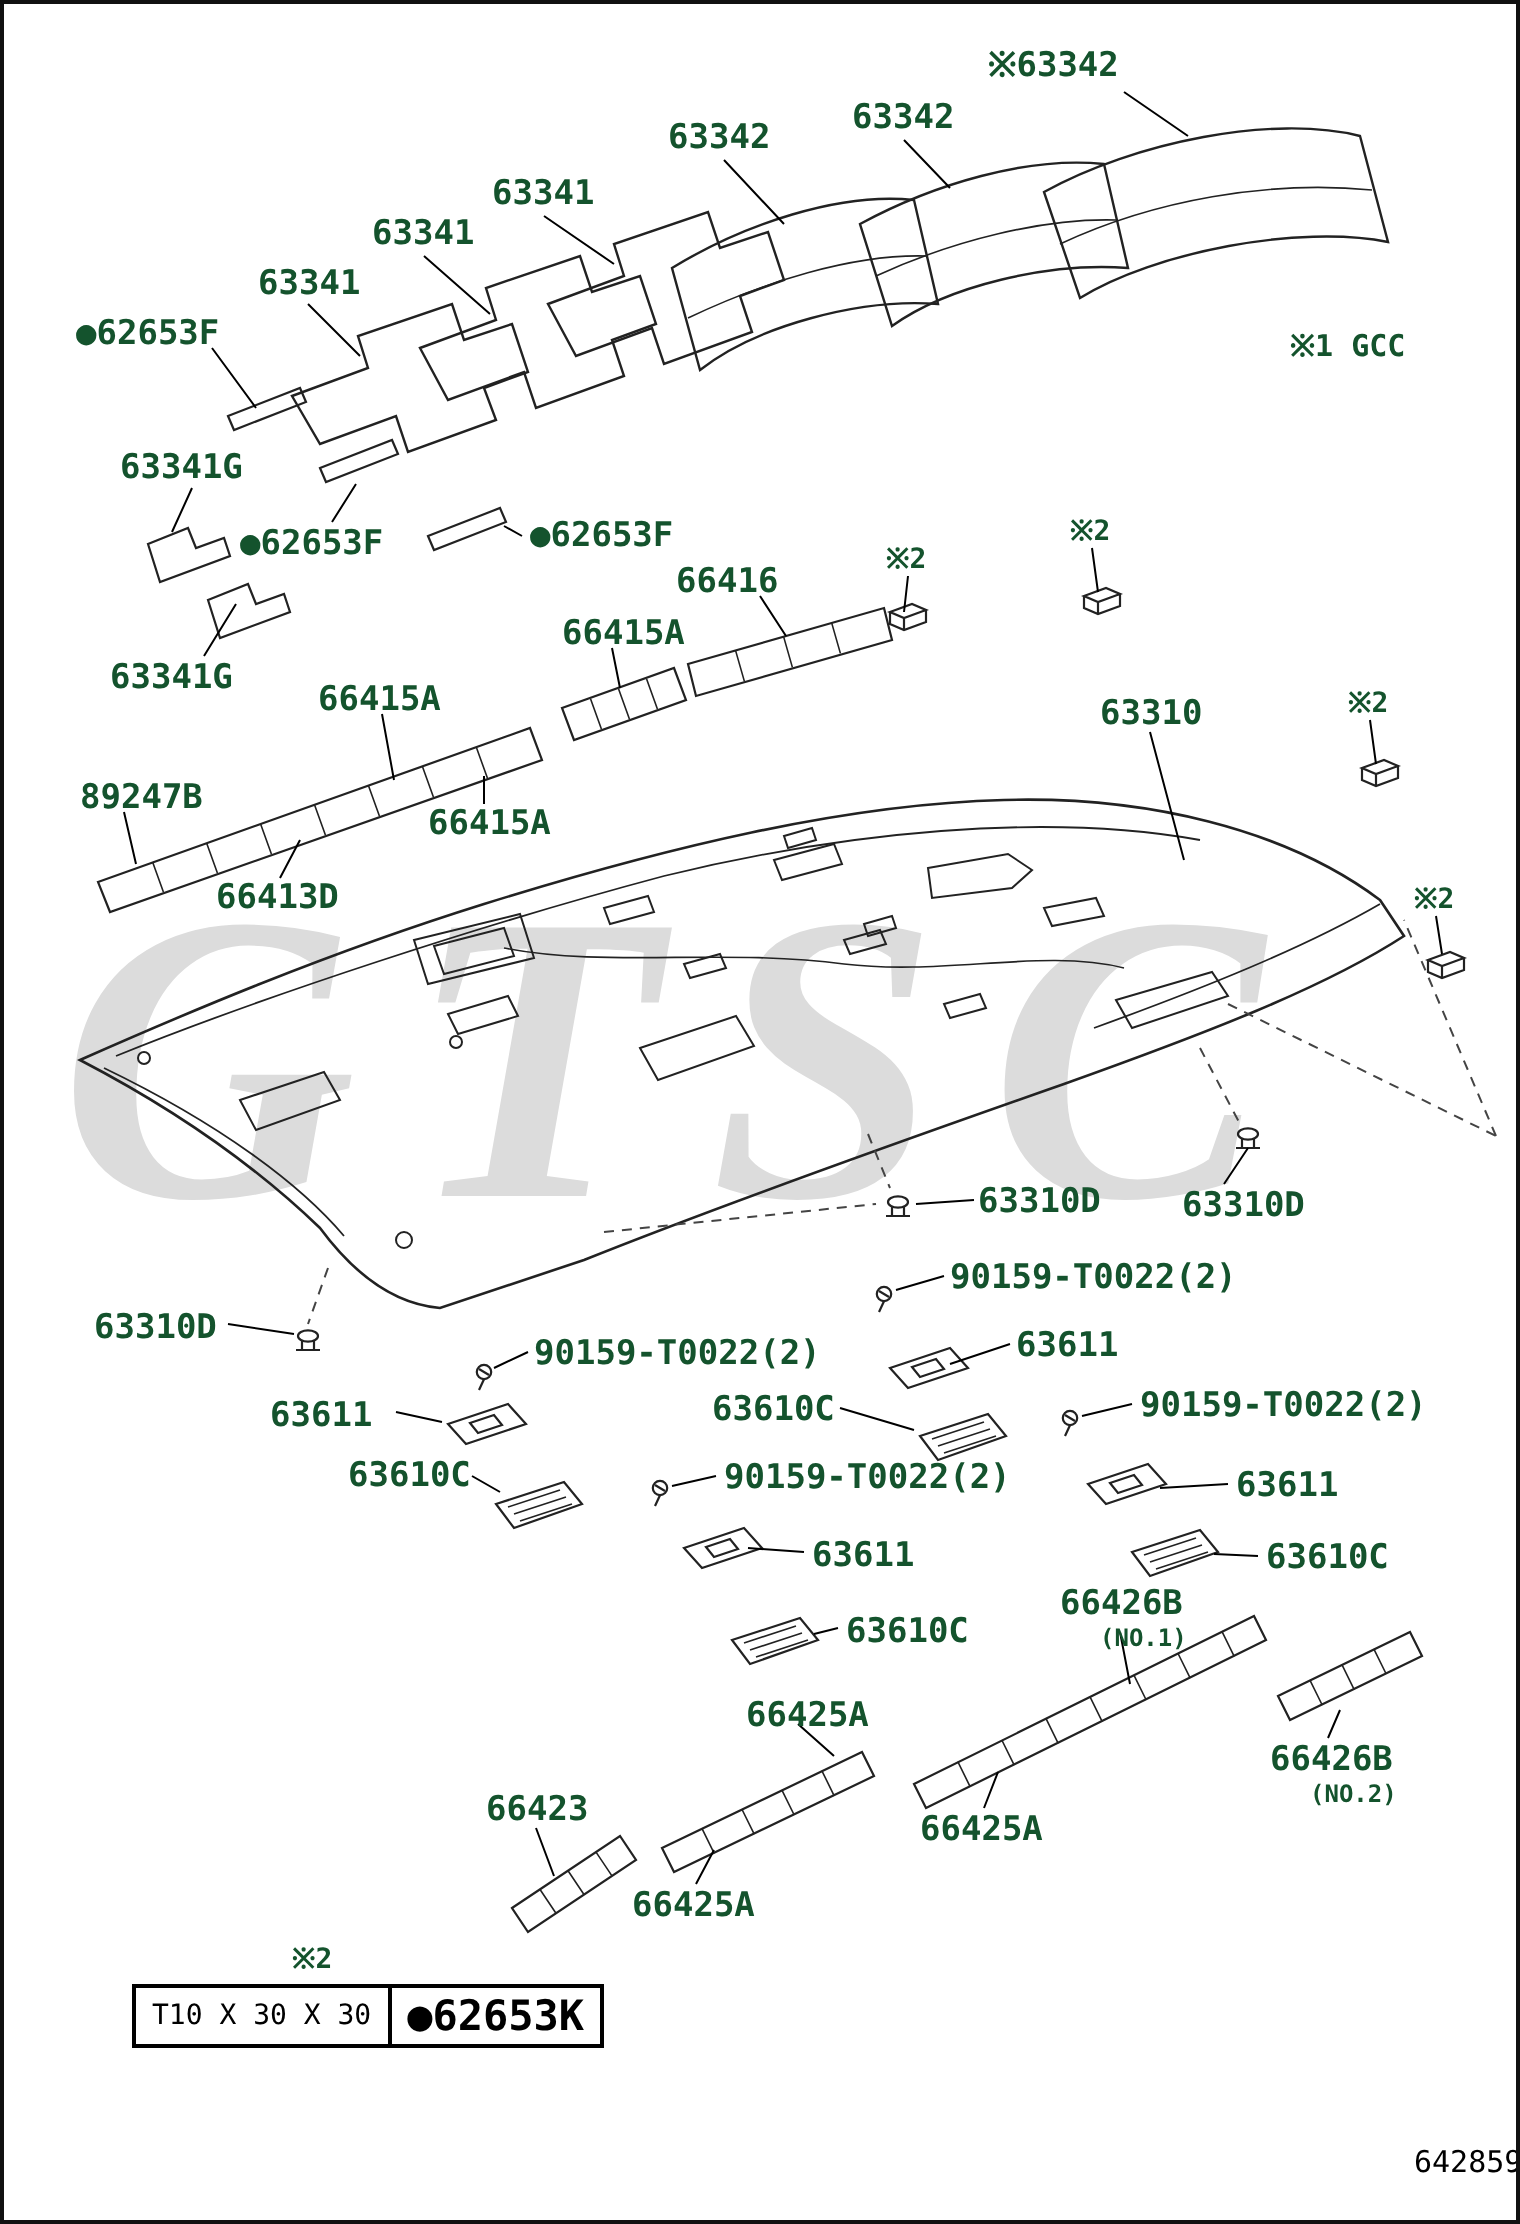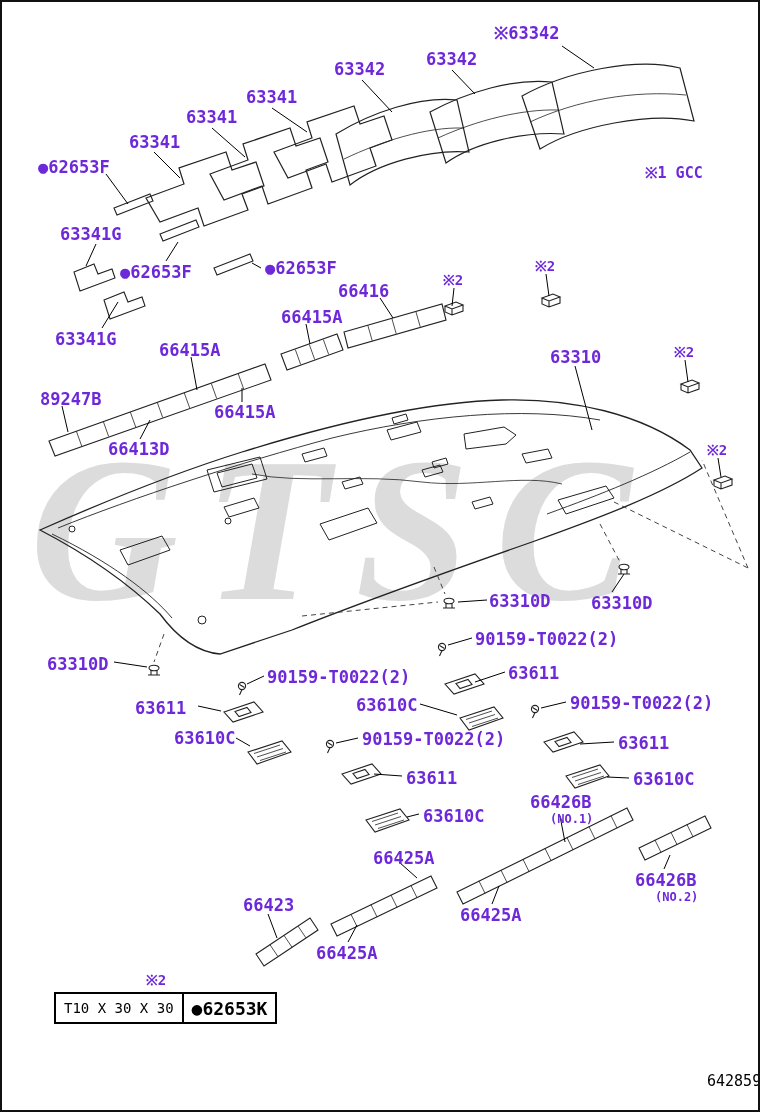--- a/index.html
+++ b/index.html
@@ -3,30 +3,30 @@
 <meta charset="utf-8">
 <style>
   html,body{margin:0;padding:0;background:#fff;}
   .page{position:relative;width:760px;height:1112px;background:#fff;overflow:hidden;
         border:2px solid #111;box-sizing:border-box;
         font-family:"DejaVu Sans Mono",monospace;}
   .watermark{position:absolute;left:28px;top:425px;z-index:0;
         font-family:"Liberation Serif",serif;font-style:italic;font-weight:bold;
         font-size:205px;line-height:1;letter-spacing:26px;color:#dcdcdc;user-select:none;}
   svg.art{position:absolute;left:0;top:0;width:760px;height:1112px;z-index:1;}
-  .lbl{position:absolute;z-index:2;font-weight:bold;font-size:17px;color:#6d28d9;
+  .lbl{position:absolute;z-index:2;font-weight:bold;font-size:17px;color:#14532d;
        white-space:nowrap;line-height:1.15;}
   .lbl.small{font-size:14px;}
   .lbl.note{font-size:15px;}
   .lbl .sub{display:block;font-size:12px;margin-left:20px;}
   .spec-table{position:absolute;z-index:2;}
   .spec-table table{border-collapse:collapse;}
   .spec-table td{border:2px solid #000;font-size:14px;padding:2px 8px;height:24px;
                  font-family:"DejaVu Sans Mono",monospace;}
-  .spec-table td.part{font-weight:bold;font-size:18px;}
+  .spec-table td.part{font-weight:bold;font-size:21px;}
   .legend{position:absolute;z-index:2;font-size:15px;}
   .legend-row{margin-bottom:7px;}
   .legend .bullet{margin-right:7px;}
   .fig-code{position:absolute;z-index:2;font-size:15px;margin-left:25px;}
 </style>
 </head>
 <body>
 
 <div class="page">
 
@@ -193,21 +193,21 @@
   <div class="lbl" style="left:371px;top:847px">66425A</div>
   <div class="lbl" style="left:633px;top:869px">
     <span>66426B</span>
     <span class="sub">(NO.2)</span>
   </div>
   <div class="lbl" style="left:458px;top:904px">66425A</div>
   <div class="lbl" style="left:241px;top:894px">66423</div>
   <div class="lbl" style="left:314px;top:942px">66425A</div>
   <div class="lbl small" style="left:144px;top:970px">※2</div>
 
-  <div class="spec-table" style="left:52px;top:990px">
+  <div class="spec-table" style="left:64px;top:990px">
     <table>
       <tbody>
           <tr>
         <td>T10 X 30 X 30</td>
         <td class="part">●62653K</td>
       </tr>
     </tbody>
       </table>
   </div>
 

